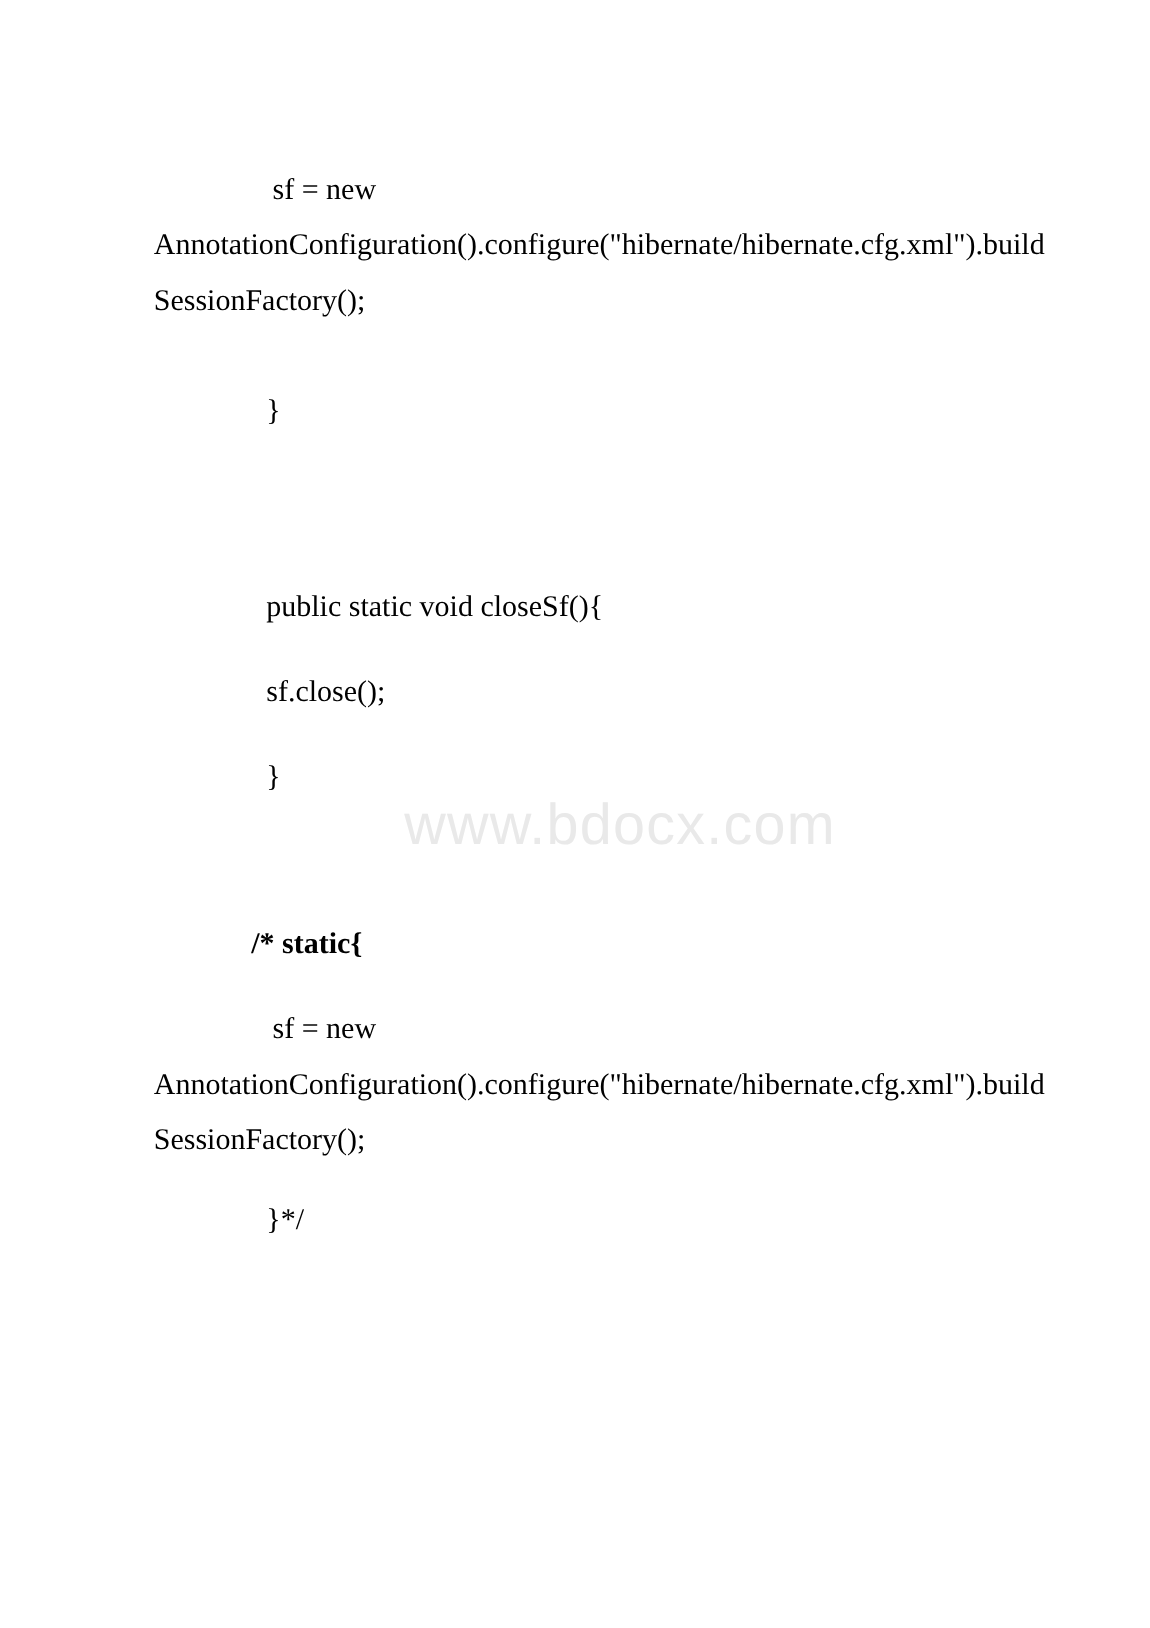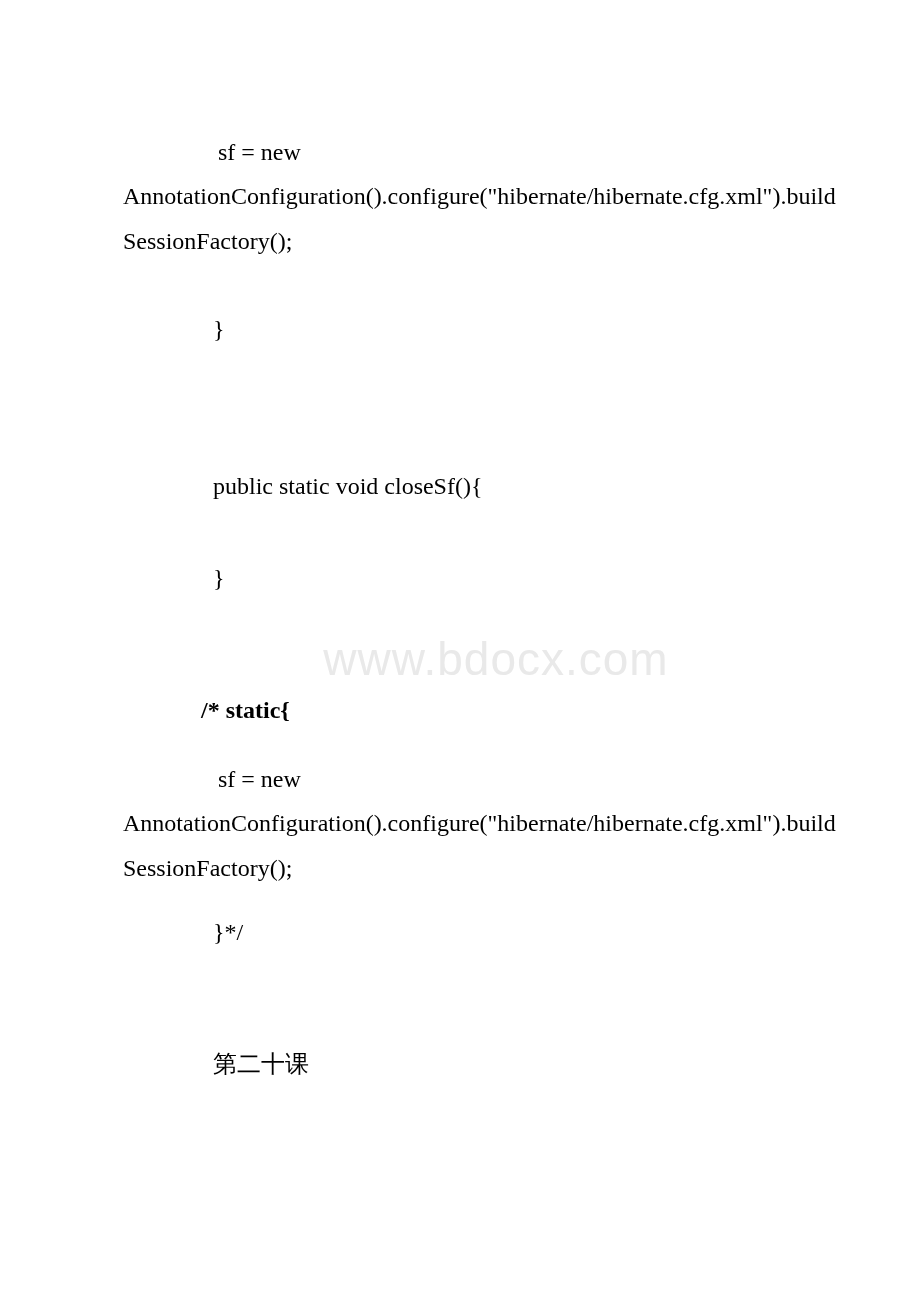--- a/index.html
+++ b/index.html
@@ -46,27 +46,27 @@
   <div class="para indent1">  sf = new</div>
   <div class="para noindent">AnnotationConfiguration().configure("hibernate/hibernate.cfg.xml").build</div>
   <div class="para noindent">SessionFactory();</div>
   <div class="spacer"></div>
   <div class="para indent2"> }</div>
   <div class="spacer"></div>
   <div class="spacer"></div>
   <div class="spacer" style="height:12px"></div>
   <div class="para indent2"> public static void closeSf(){</div>
   <div class="spacer" style="height:12px"></div>
+  <div class="para indent2">  sf.close();</div>
   <div class="spacer" style="height:12px"></div>
   <div class="para indent2"> }</div>
   <div class="spacer"></div>
   <div class="spacer"></div>
   <div class="para indent3">/* static{</div>
   <div class="spacer" style="height:12px"></div>
   <div class="para indent1">  sf = new</div>
   <div class="para noindent">AnnotationConfiguration().configure("hibernate/hibernate.cfg.xml").build</div>
   <div class="para noindent">SessionFactory();</div>
   <div class="spacer" style="height:8px"></div>
   <div class="para indent2"> }*/</div>
   <div class="spacer"></div>
   <div class="spacer"></div>
-  <div class="para indent2 chinese">第二十课</div>
 </div>
 
 </body></html>

